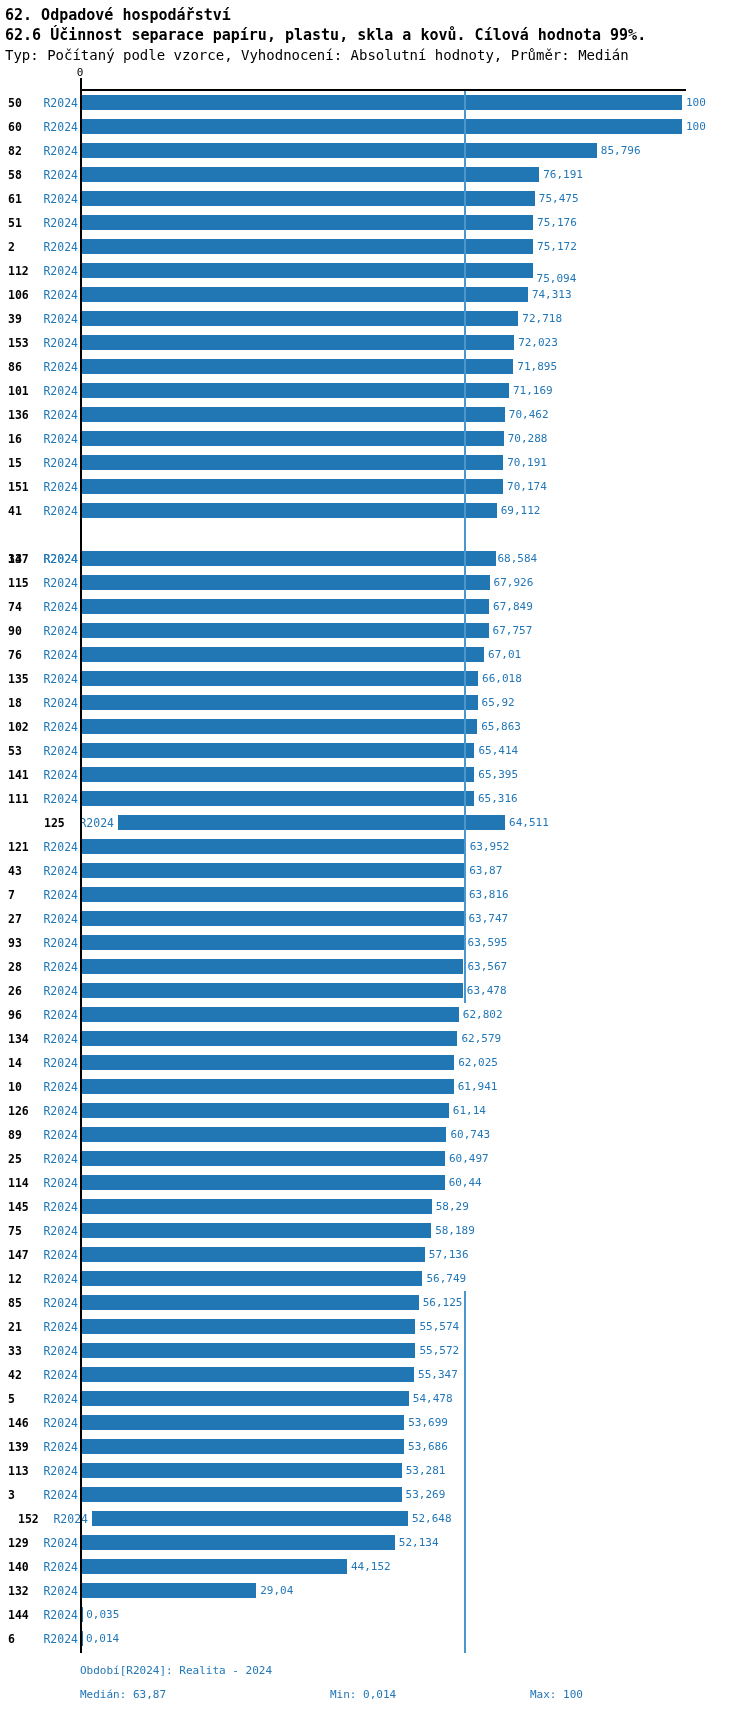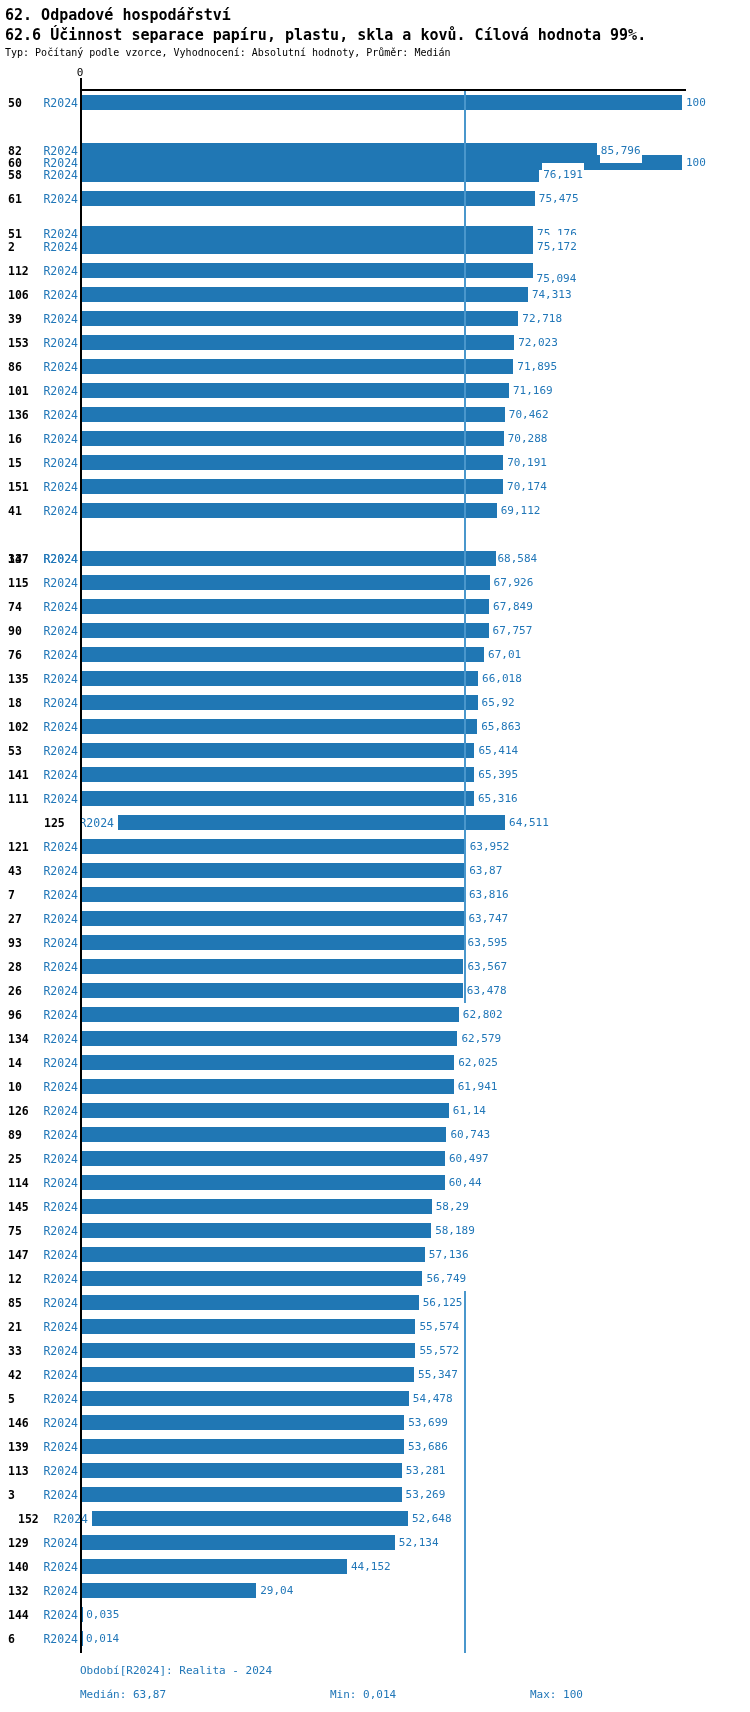--- a/index.html
+++ b/index.html
@@ -4,21 +4,21 @@
 <style>
   html,body{margin:0;padding:0;}
   body{
     width:750px;height:1712px;position:relative;background:#ffffff;
     font-family:"DejaVu Sans Mono", monospace;overflow:hidden;
   }
   .abs{position:absolute;}
   .title{font-size:15px;font-weight:bold;color:#000;white-space:nowrap;}
   #title1{left:5px;top:6px;}
   #title2{left:5px;top:26px;}
-  #meta{left:5px;top:47px;font-size:10px;color:#000;white-space:nowrap;}
+  #meta{left:5px;top:47px;font-size:14px;color:#000;white-space:nowrap;}
   #zero-label{left:70px;top:66px;width:20px;text-align:center;font-size:11px;color:#000;}
   #zero-tick{left:80px;top:78px;width:2px;height:11px;background:#000;}
   #axis-top{left:80px;top:89px;width:606px;height:2px;background:#000;z-index:2;}
   #axis-left{left:80px;top:89px;width:2px;height:1564px;background:#000;z-index:2;}
   #median-line{top:91px;width:2px;height:1562px;z-index:2;}
   #rows{left:0;top:91px;width:750px;height:1560px;}
   .row{position:absolute;left:0;width:750px;height:24px;}
   .rid{position:absolute;left:8px;top:0;line-height:24px;font-size:11.5px;font-weight:bold;color:#000;}
   .rser{position:absolute;left:36px;top:0;width:42px;text-align:right;line-height:24px;font-size:11.5px;}
   .bar{position:absolute;left:82px;top:4px;height:15px;z-index:1;}
@@ -42,21 +42,21 @@
 <div class="abs" id="axis-left"></div>
 <div class="abs" id="median-line" style="background: rgb(74, 151, 204); left: 464.22px;"></div>
 
 <div class="abs" id="rows">
     <div class="row" style="top: 0px;">
       <span class="rid">50</span>
       <span class="rser" style="color: rgb(33, 119, 184);">R2024</span>
       <div class="bar" style="width: 600px; background: rgb(32, 119, 180);"></div>
       <span class="rval" style="left: 685px; color: rgb(33, 119, 184);">100</span>
     </div>
-    <div class="row" style="top: 24px; margin-top: 36px;">
+    <div class="row" style="top: 24px;">
       <span class="rid">60</span>
       <span class="rser" style="color: rgb(33, 119, 184);">R2024</span>
       <div class="bar" style="width: 600px; background: rgb(32, 119, 180);"></div>
       <span class="rval" style="left: 685px; color: rgb(33, 119, 184);">100</span>
     </div>
     <div class="row" style="top: 48px;">
       <span class="rid">82</span>
       <span class="rser" style="color: rgb(33, 119, 184);">R2024</span>
       <div class="bar" style="width: 514.776px; background: rgb(32, 119, 180);"></div>
       <span class="rval" style="left: 599.776px; color: rgb(33, 119, 184);">85,796</span>
@@ -66,21 +66,21 @@
       <span class="rser" style="color: rgb(33, 119, 184);">R2024</span>
       <div class="bar" style="width: 457.146px; background: rgb(32, 119, 180);"></div>
       <span class="rval" style="left: 542.146px; color: rgb(33, 119, 184);">76,191</span>
     </div>
     <div class="row" style="top: 96px;">
       <span class="rid">61</span>
       <span class="rser" style="color: rgb(33, 119, 184);">R2024</span>
       <div class="bar" style="width: 452.85px; background: rgb(32, 119, 180);"></div>
       <span class="rval" style="left: 537.85px; color: rgb(33, 119, 184);">75,475</span>
     </div>
-    <div class="row" style="top: 131px;">
+    <div class="row" style="top: 120px;">
       <span class="rid">51</span>
       <span class="rser" style="color: rgb(33, 119, 184);">R2024</span>
       <div class="bar" style="width: 451.056px; background: rgb(32, 119, 180);"></div>
       <span class="rval" style="left: 536.056px; color: rgb(33, 119, 184);">75,176</span>
     </div>
     <div class="row" style="top: 144px;">
       <span class="rid">2</span>
       <span class="rser" style="color: rgb(33, 119, 184);">R2024</span>
       <div class="bar" style="width: 451.032px; background: rgb(32, 119, 180);"></div>
       <span class="rval" style="left: 536.032px; color: rgb(33, 119, 184);">75,172</span>

